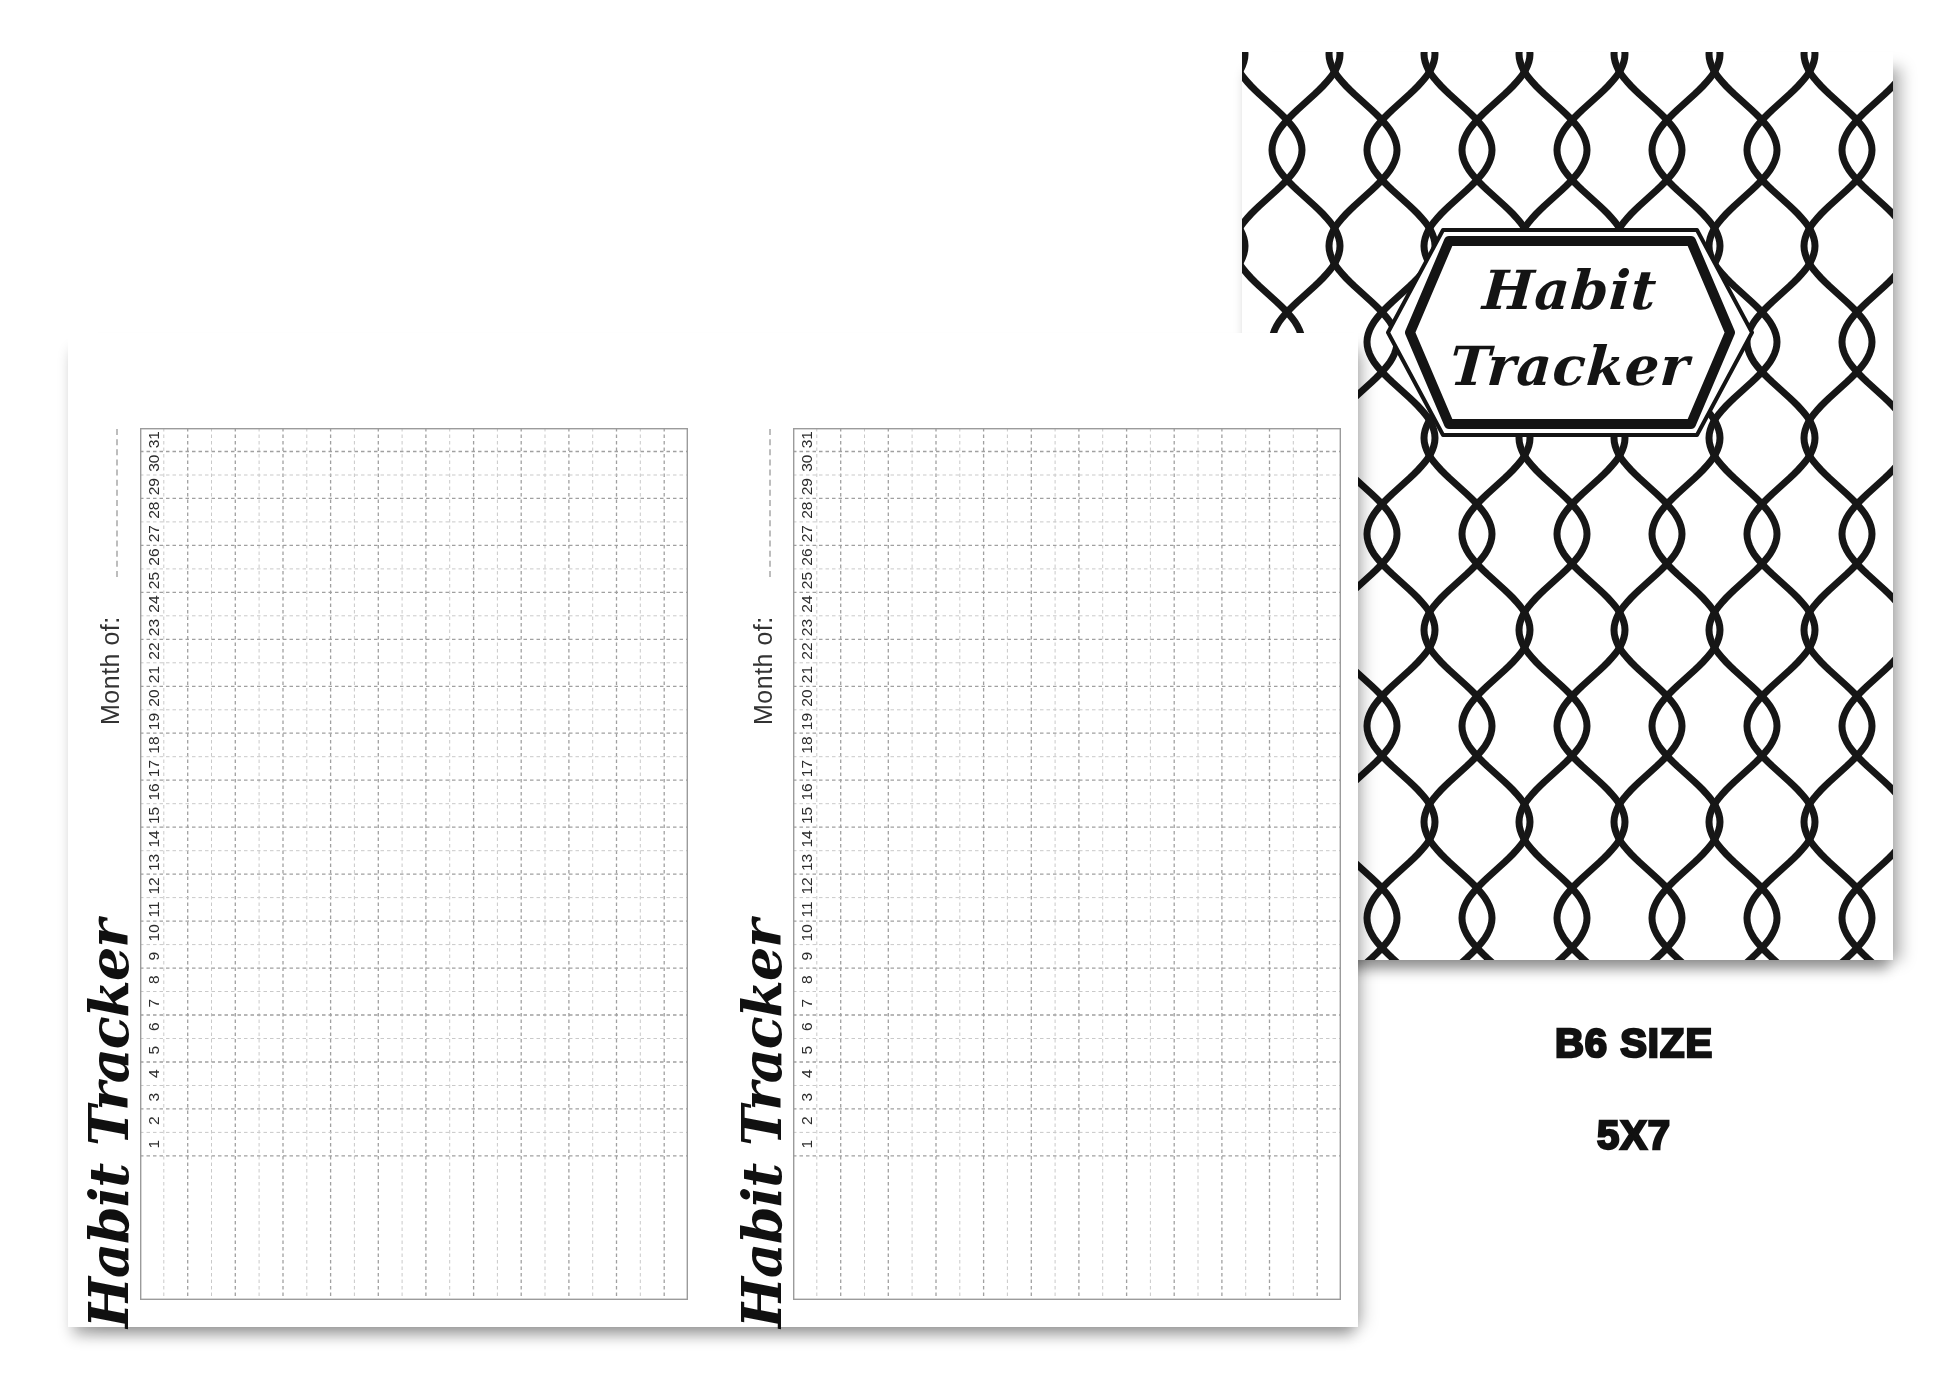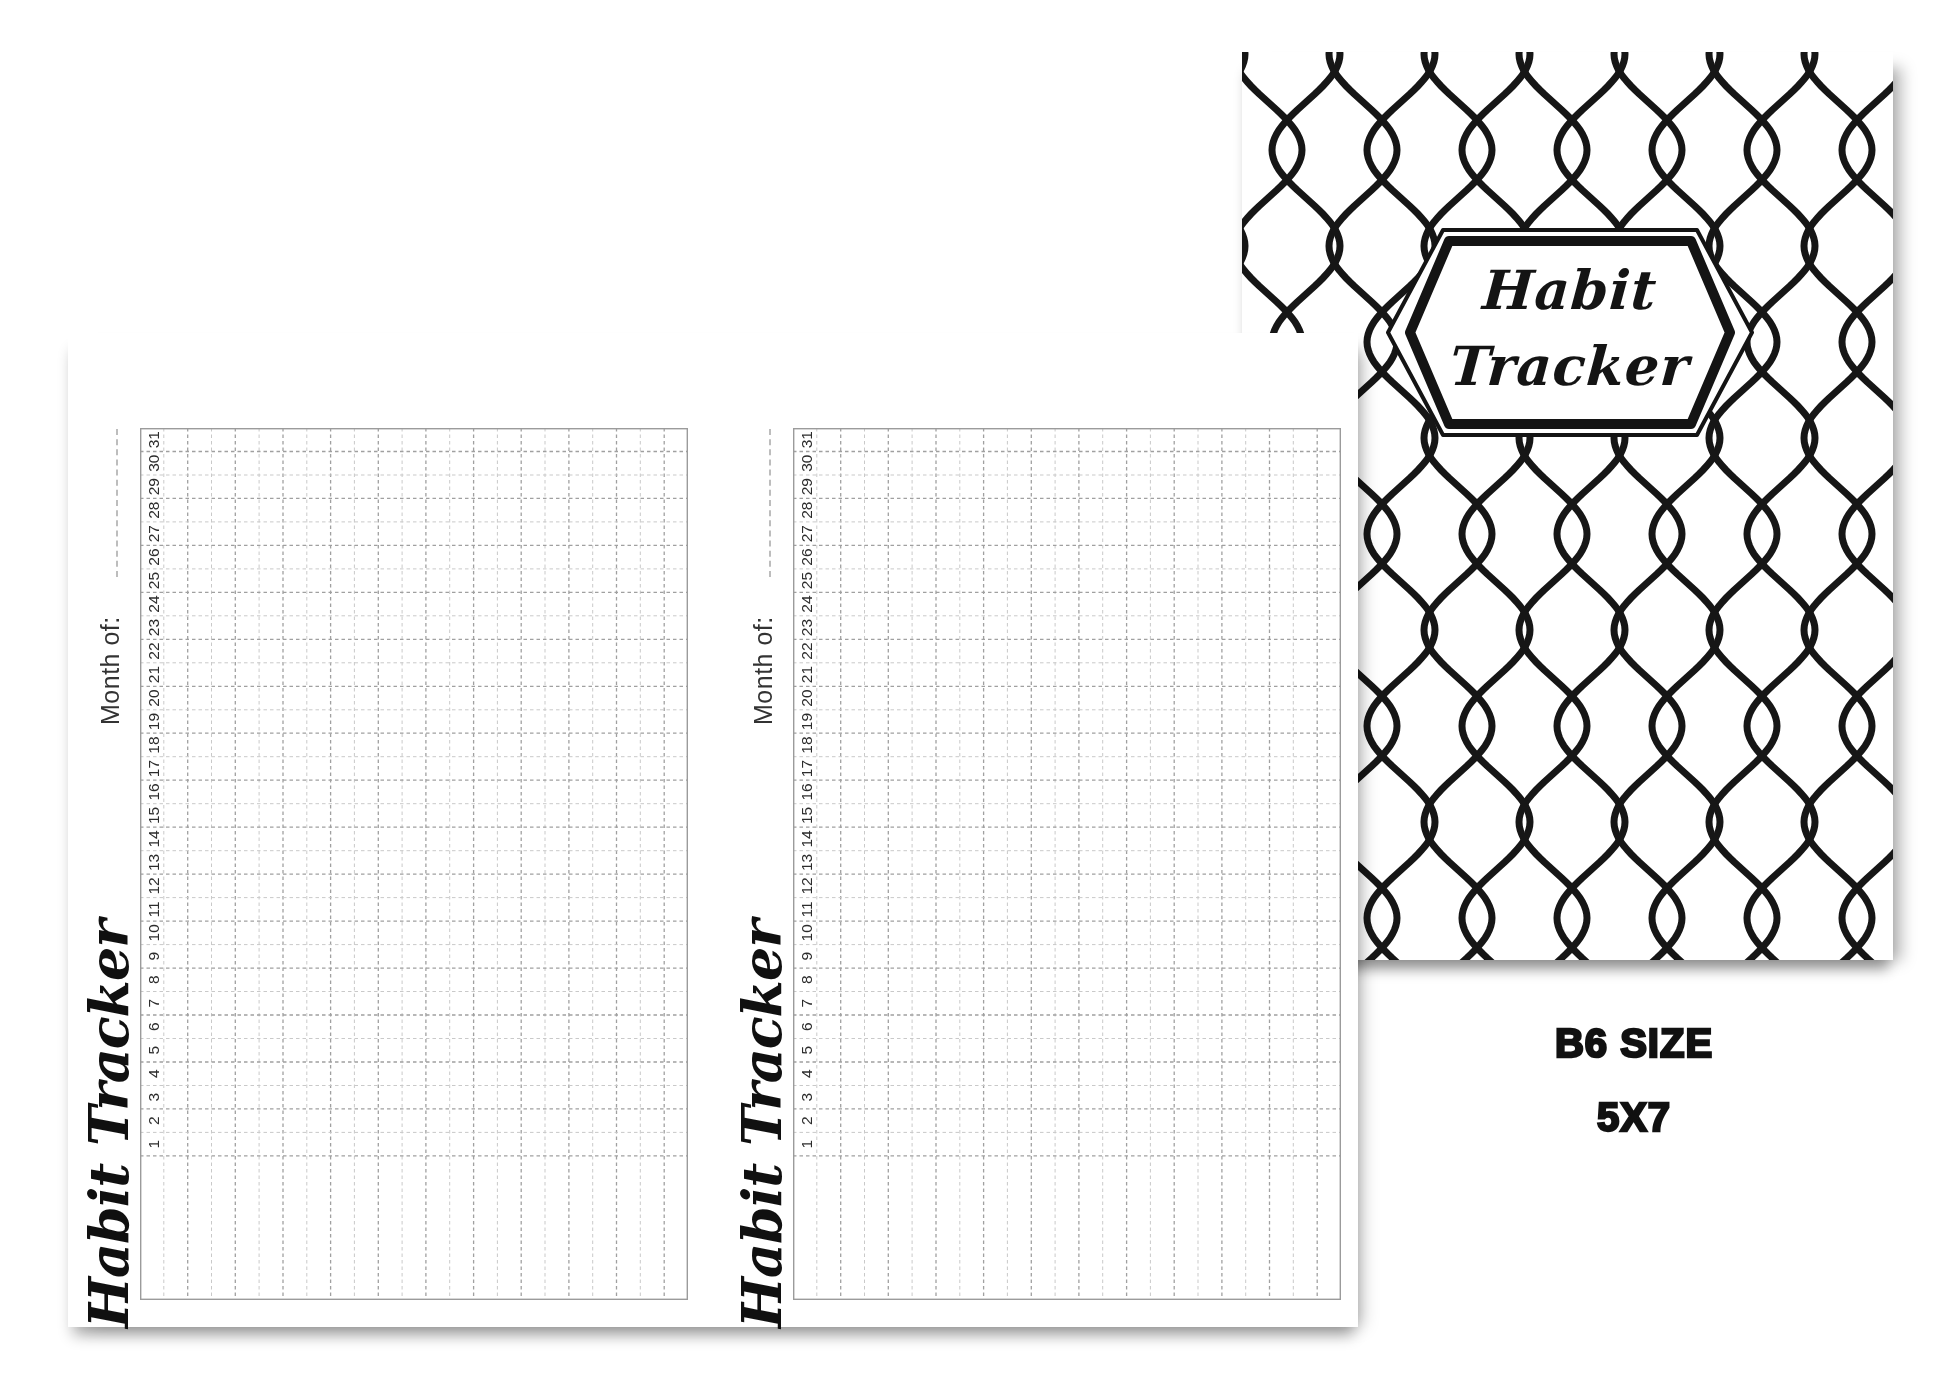--- a/index.html
+++ b/index.html
@@ -57,21 +57,21 @@
   .page .month-line{left:48px;}
   .page .month-label{left:-28px;}
   .page .script-title{left:-154px;}
   
   .caption{position:absolute;left:1434px;top:1010px;width:400px;z-index:0;text-align:center;
     color:#111;font-weight:bold;}
   .caption .c1,.caption .c2{
     font-size:40px;line-height:66px;letter-spacing:1px;
     -webkit-text-stroke:2.5px #111;
   }
-  .caption .c2{margin-top:8px;}
+  .caption .c2{margin-top:26px;}
 </style>
 </head>
 <body>
 
 <div class="cover">
   <svg class="pattern" id="patternSvg" width="651" height="908" viewBox="0 0 651 908">
       <defs>
         <pattern id="chainTile" width="95" height="192" patternUnits="userSpaceOnUse">
           <path d="M0.4,-10L1.8,-6L2.7,-2L3.0,2L2.7,6L1.8,10L0.4,14L-1.5,18L-4.0,22L-7.0,26L-10.3,30L-14.0,34L-18.0,38L-22.2,42L-26.6,46L-31.0,50L-35.4,54L-39.8,58L-44.0,62L-48.0,66L-51.7,70L-55.0,74L-58.0,78L-60.4,82L-62.4,86L-63.8,90L-64.7,94L-65.0,98L-64.7,102L-63.8,106L-62.4,110L-60.4,114L-58.0,118L-55.0,122L-51.7,126L-48.0,130L-44.0,134L-39.8,138L-35.4,142L-31.0,146L-26.6,150L-22.2,154L-18.0,158L-14.0,162L-10.3,166L-7.0,170L-4.0,174L-1.5,178L0.4,182L1.8,186L2.7,190L3.0,194L2.7,198L1.8,202" fill="none" stroke="#161616" stroke-width="7" stroke-linecap="round"></path>
           <path d="M-100.4,-10L-101.8,-6L-102.7,-2L-103.0,2L-102.7,6L-101.8,10L-100.4,14L-98.5,18L-96.0,22L-93.0,26L-89.7,30L-86.0,34L-82.0,38L-77.8,42L-73.4,46L-69.0,50L-64.6,54L-60.2,58L-56.0,62L-52.0,66L-48.3,70L-45.0,74L-42.0,78L-39.6,82L-37.6,86L-36.2,90L-35.3,94L-35.0,98L-35.3,102L-36.2,106L-37.6,110L-39.6,114L-42.0,118L-45.0,122L-48.3,126L-52.0,130L-56.0,134L-60.2,138L-64.6,142L-69.0,146L-73.4,150L-77.8,154L-82.0,158L-86.0,162L-89.7,166L-93.0,170L-96.0,174L-98.5,178L-100.4,182L-101.8,186L-102.7,190L-103.0,194L-102.7,198L-101.8,202" fill="none" stroke="#161616" stroke-width="7" stroke-linecap="round"></path>

